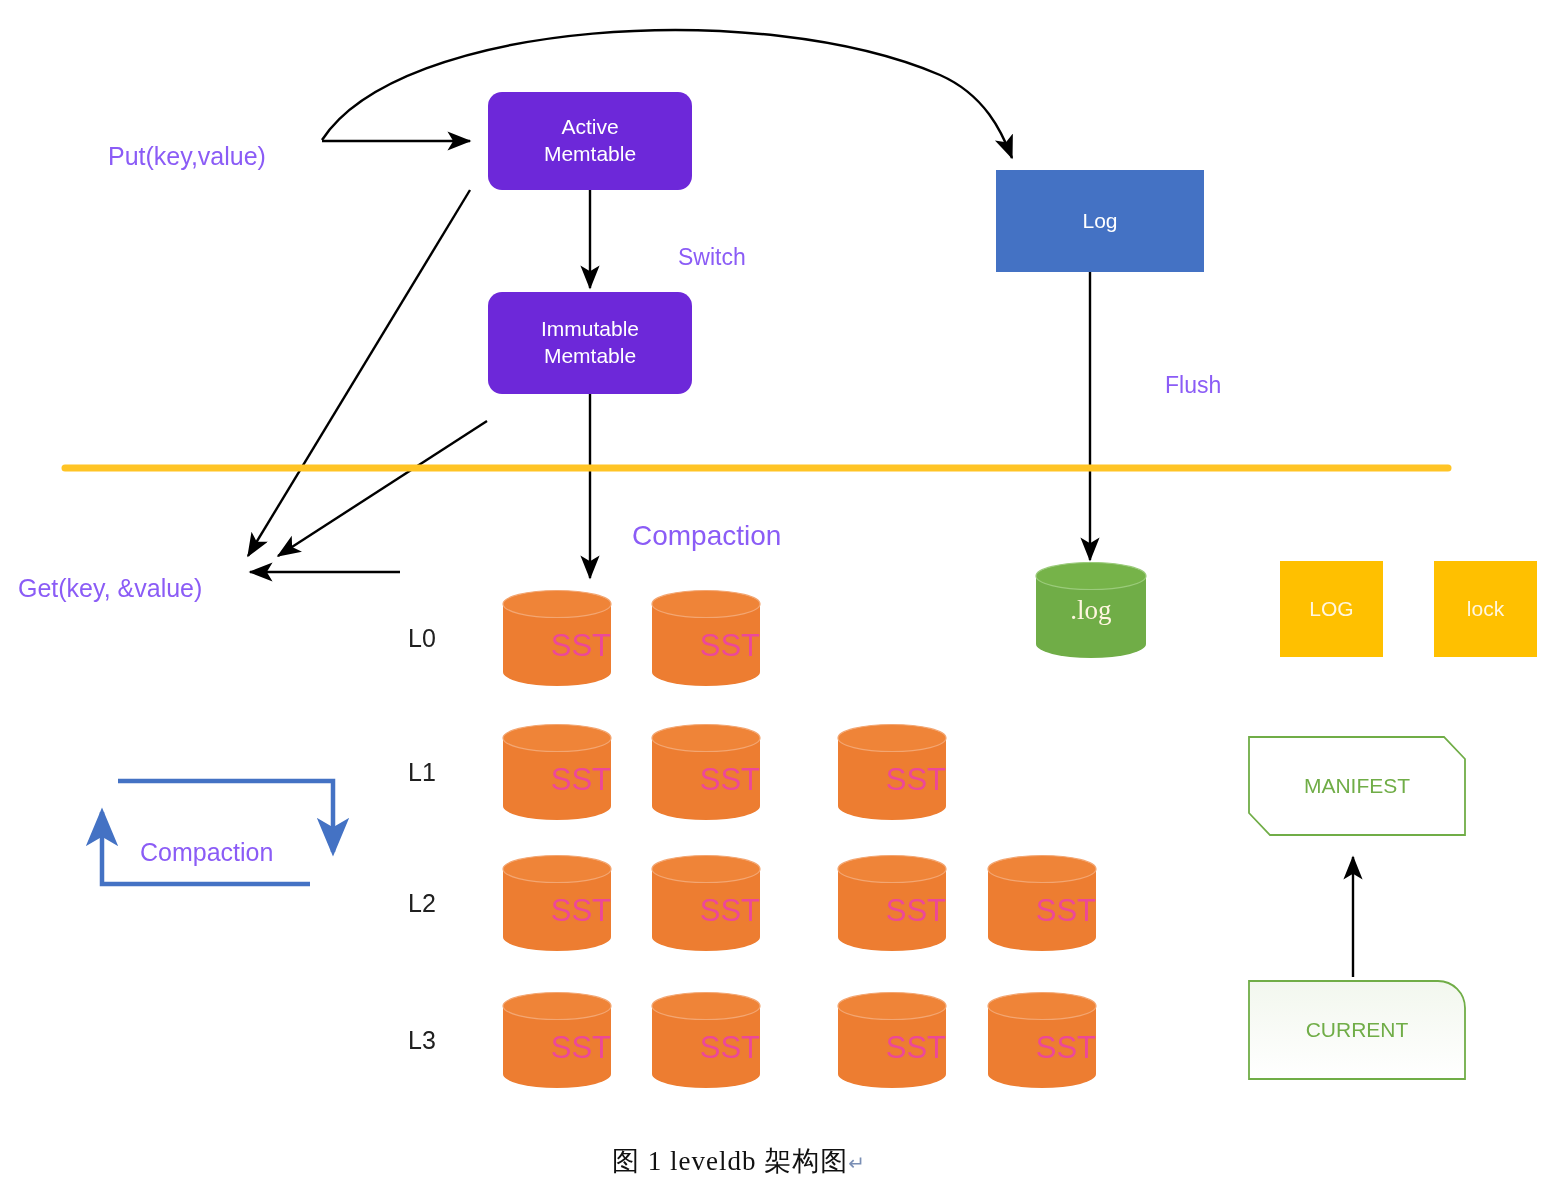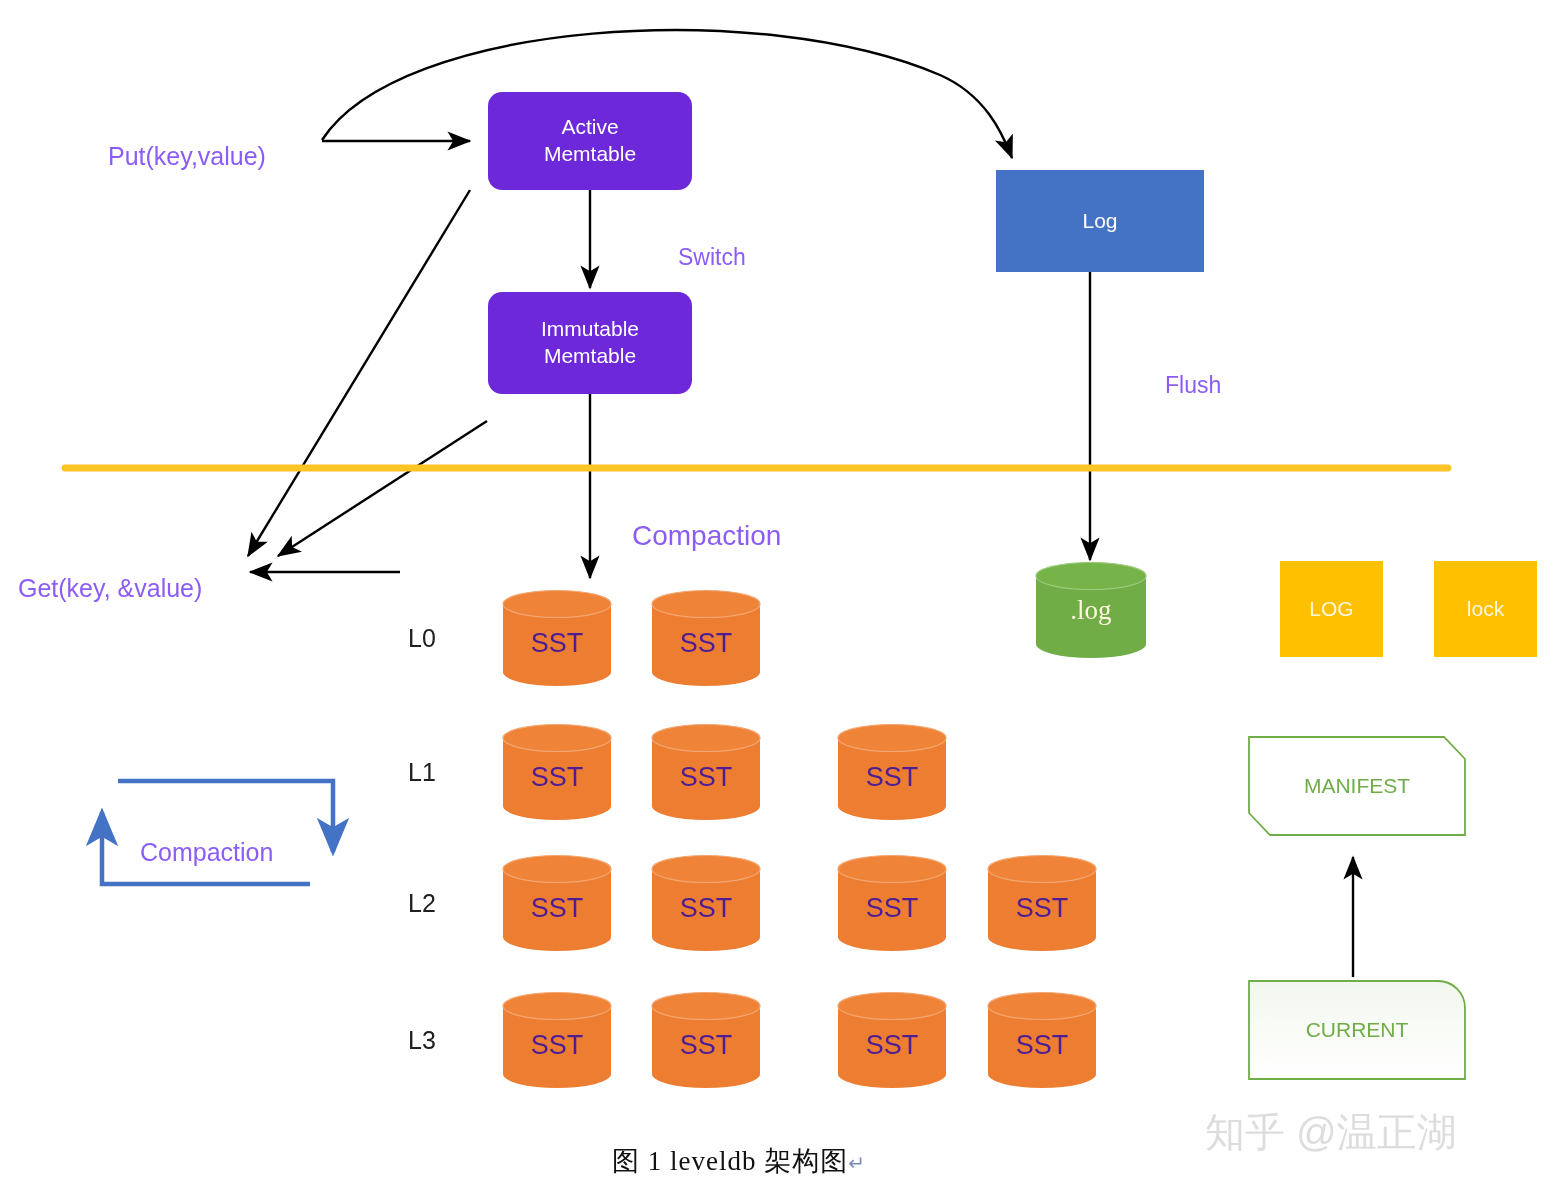--- a/index.html
+++ b/index.html
@@ -77,24 +77,24 @@
     justify-content: center;
   }
   .fileshape .flabel {
     position: relative;
     z-index: 2;
     color: #70AD47;
   }
   .cyl-text {
     position: absolute;
     z-index: 3;
-    color: #4c1d95;
-    font-size: 27px;
+    color: #ec4899;
+    font-size: 31px;
     width: 100%;
-    text-align: center;
+    text-align: right;
     pointer-events: none;
   }
   .caption {
     position: absolute;
     color: #111111;
     font-size: 27px;
     font-family: "Liberation Serif", serif;
     letter-spacing: 1px;
     white-space: nowrap;
   }
@@ -267,21 +267,20 @@
       <path d="M1,14 L1,82 A55,14 0 0 0 111,82 L111,14 Z" fill="#70AD47"></path>
       <ellipse cx="56" cy="14" rx="55" ry="13.5" fill="#76B349" stroke="#9BCB7B" stroke-width="1.2"></ellipse>
     </svg>
     <span style="position:relative;z-index:3;color:#FFF6E0;font-size:27px;">.log</span>
   </div>
 
   <div class="caption" style="left:612px; top:1143px;">
     <span>图 1 leveldb 架构图</span><span class="pilcrow">↵</span>
   </div>
 
-  <div class="watermark" style="left:1205px; top:1105px;">知乎 @温正湖</div>
 
 <div class="level-label" style="left: 408px; top: 624px;">L0</div>
     <div class="cyl-text" style="left: 503px; top: 628px; width: 108px;">SST</div>
     <div class="cyl-text" style="left: 652px; top: 628px; width: 108px;">SST</div>
     <div class="level-label" style="left: 408px; top: 758px;">L1</div>
     <div class="cyl-text" style="left: 503px; top: 762px; width: 108px;">SST</div>
     <div class="cyl-text" style="left: 652px; top: 762px; width: 108px;">SST</div>
     <div class="cyl-text" style="left: 838px; top: 762px; width: 108px;">SST</div>
     <div class="level-label" style="left: 408px; top: 889px;">L2</div>
     <div class="cyl-text" style="left: 503px; top: 893px; width: 108px;">SST</div>

